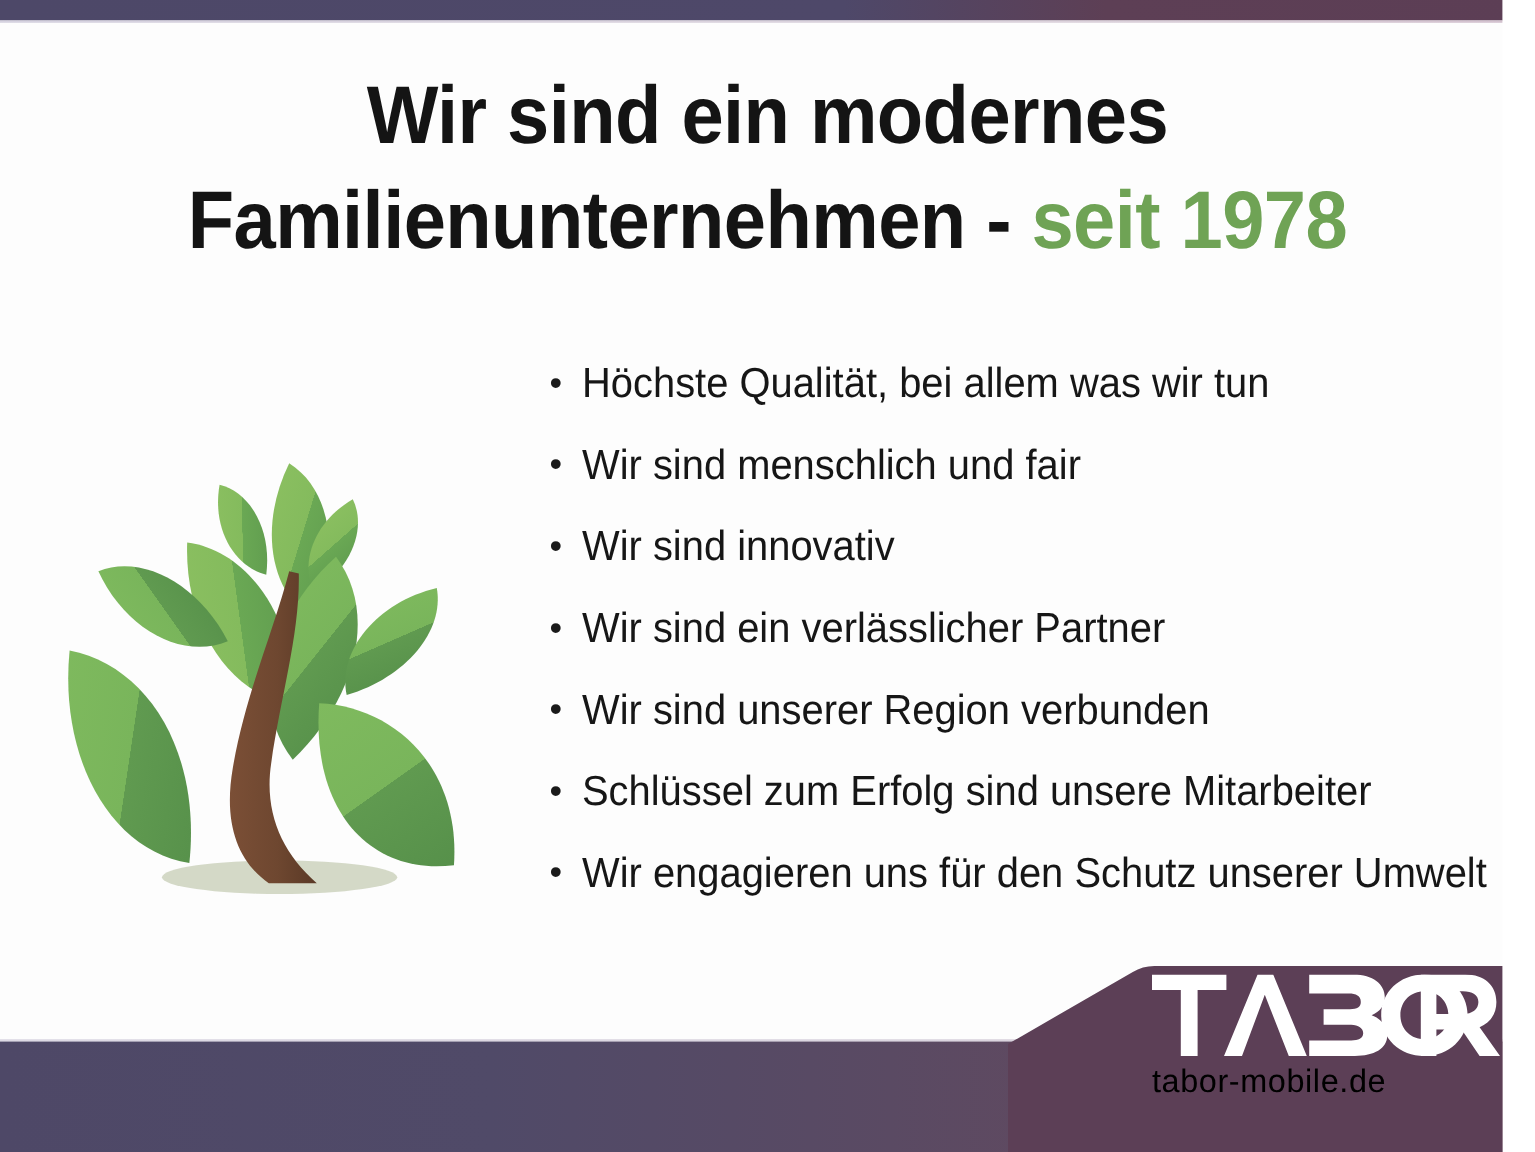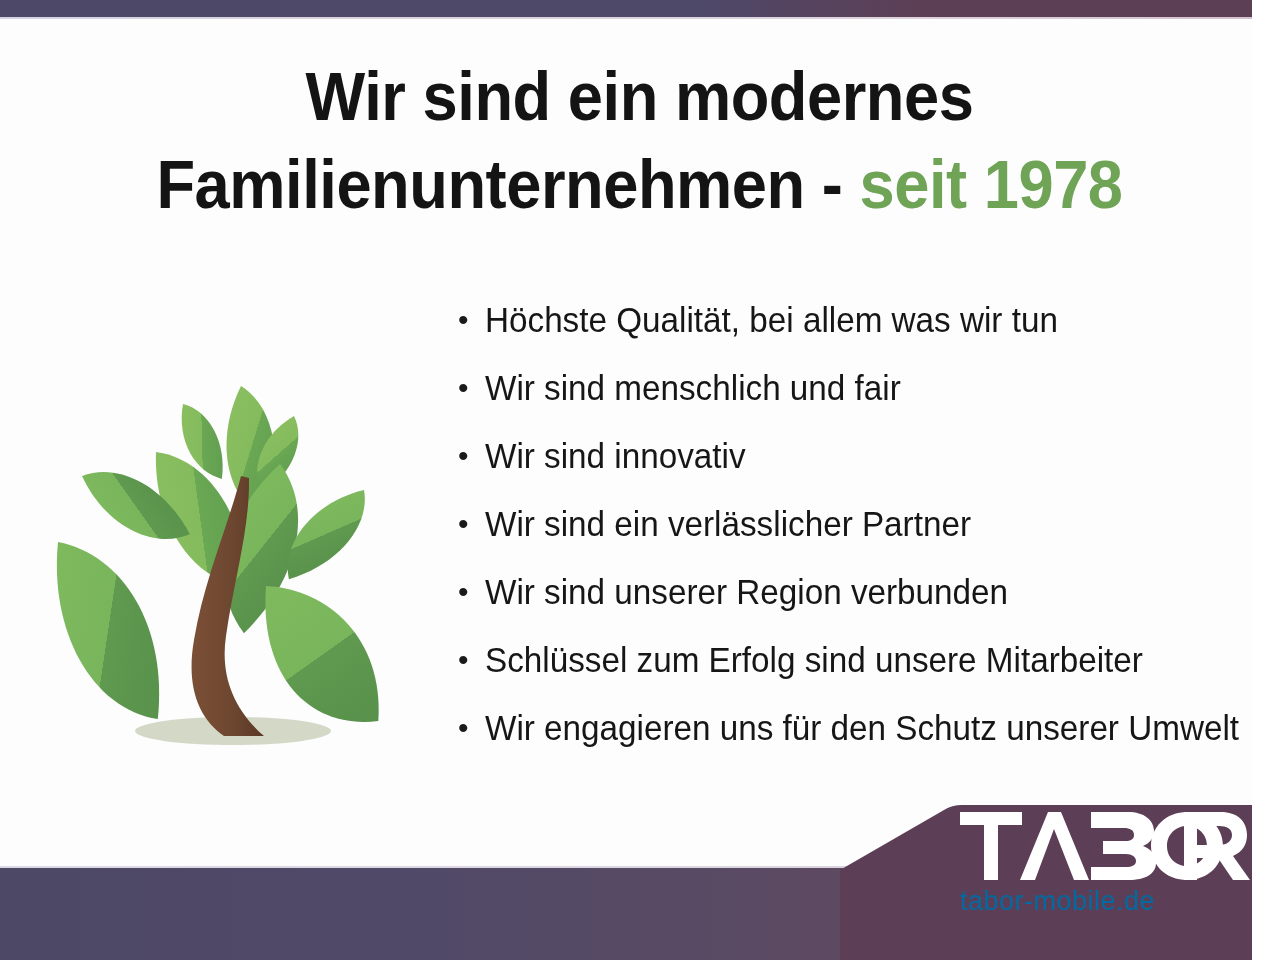--- a/index.html
+++ b/index.html
@@ -138,21 +138,21 @@
     letter-spacing: 2px;
     color: #ffffff;
     font-weight: 400;
   }
   .logo-word svg { display: block; }
   .logo-sub {
     font-family: "Liberation Sans", sans-serif;
     font-size: 27px;
     line-height: 34px;
     letter-spacing: 0.5px;
-    color: #0369a1;
+    color: #000000;
     margin-top: 4px;
   }
 </style>
 </head>
 <body>
 
 <div class="slide">
 
   <div class="topbar"></div>
   <div class="topbar-shade"></div>

